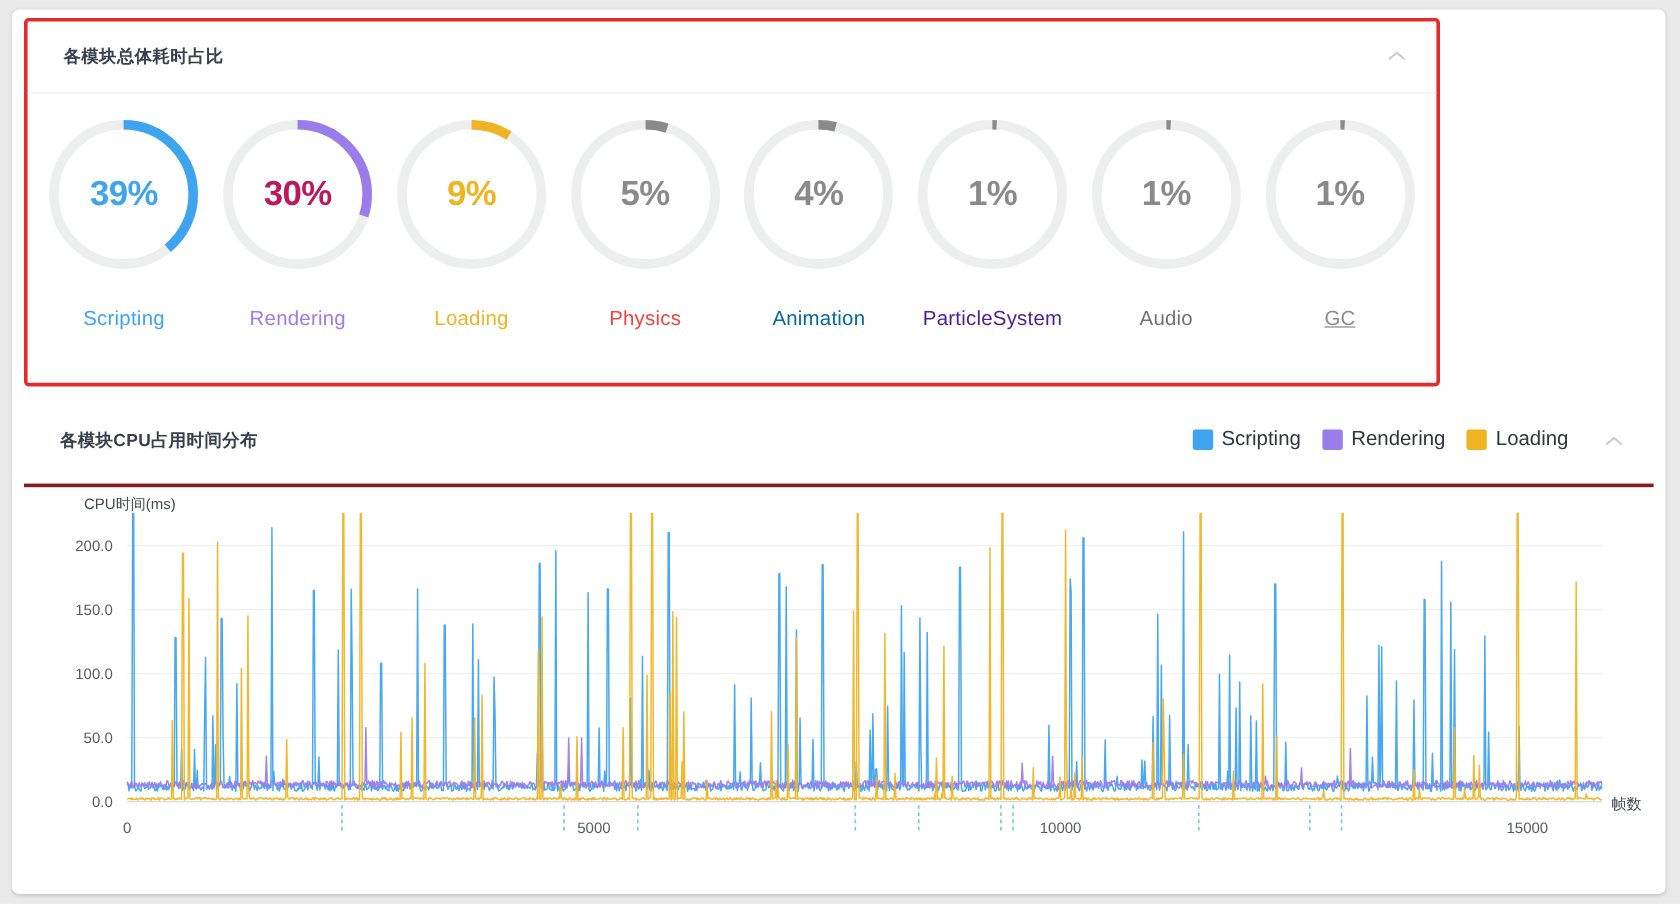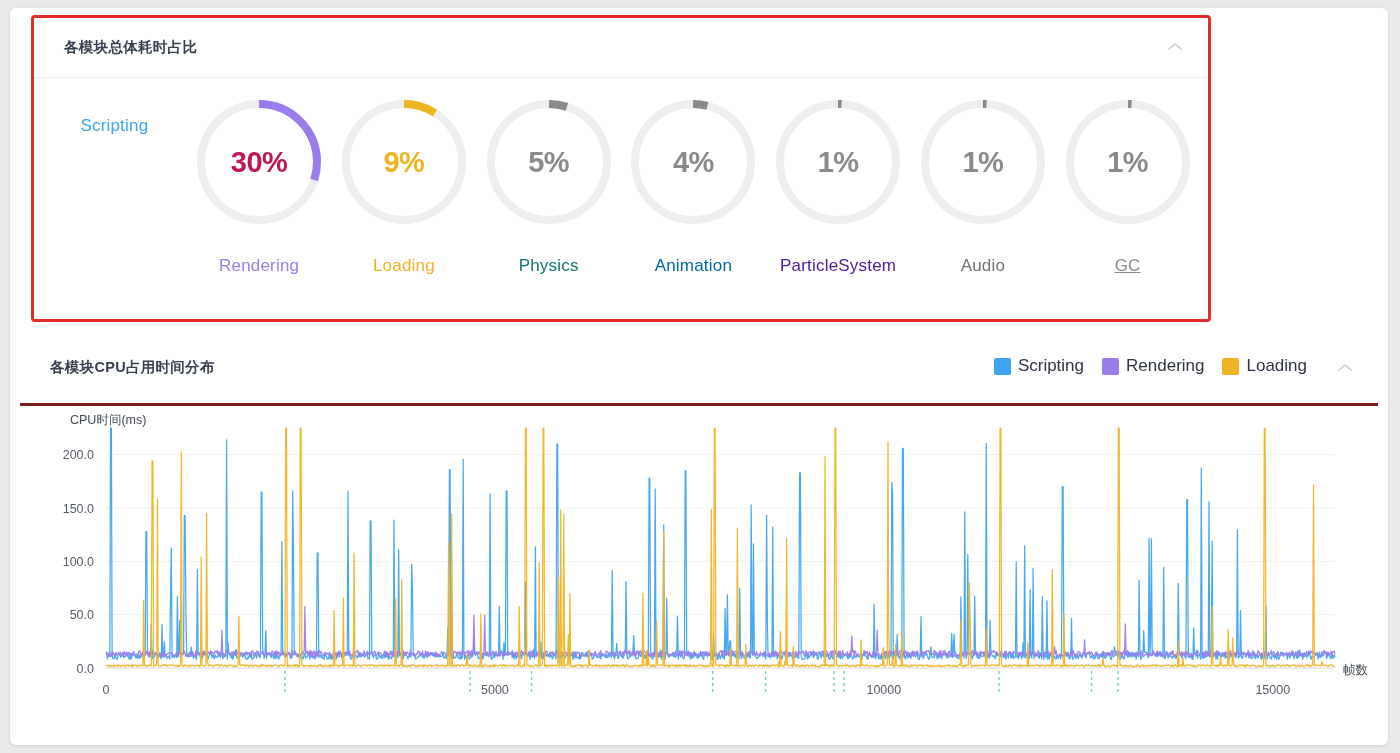--- a/index.html
+++ b/index.html
@@ -27,21 +27,20 @@
   }
 
   
   .panel-one {
     position: absolute;
     left: 10px; top: 7px;
     width: 1180px; height: 307px;
     border: 3px solid #e22b2b;
     border-radius: 4px;
     background: #fff;
-    margin-left: 11px;
   }
   .panel-head {
     position: relative;
     height: 60px;
     border-bottom: 1px solid #ededed;
   }
   .panel-title {
     position: absolute;
     left: 30px; top: 20px;
     font-size: 14.5px;
@@ -148,20 +147,27 @@
       <div class="panel-head">
         <div class="panel-title">各模块总体耗时占比</div>
         <div class="chevron">
           <svg width="18" height="14" viewBox="0 0 18 14">
             <polyline points="3,9 9,4 15,9" fill="none" stroke="#c9c9c9" stroke-width="1.6" stroke-linecap="round" stroke-linejoin="round"></polyline>
           </svg>
         </div>
       </div>
       <div class="donut-row" id="donut-row">
           <div class="donut-cell">
+            <div class="donut-wrap">
+              <svg width="140" height="140" viewBox="0 0 140 140">
+                <circle cx="70" cy="70" r="58" fill="none" stroke="#ecefee" stroke-width="8"></circle>
+                <circle cx="70" cy="70" r="58" fill="none" stroke="#3fa4ef" stroke-width="8" stroke-linecap="butt" stroke-dasharray="142.12565164840225 364.424747816416" transform="rotate(-90 70 70)"></circle>
+              </svg>
+              <div class="donut-value" style="color: rgb(63, 164, 239);">39%</div>
+            </div>
             <div class="donut-label" style="color: rgb(63, 164, 239);">Scripting</div>
           </div>
           <div class="donut-cell">
             <div class="donut-wrap">
               <svg width="140" height="140" viewBox="0 0 140 140">
                 <circle cx="70" cy="70" r="58" fill="none" stroke="#ecefee" stroke-width="8"></circle>
                 <circle cx="70" cy="70" r="58" fill="none" stroke="#9b7ceb" stroke-width="8" stroke-linecap="butt" stroke-dasharray="109.32742434492481 364.424747816416" transform="rotate(-90 70 70)"></circle>
               </svg>
               <div class="donut-value" style="color: #be185d;">30%</div>
             </div>
@@ -178,21 +184,21 @@
             <div class="donut-label" style="color: rgb(239, 180, 35);">Loading</div>
           </div>
           <div class="donut-cell">
             <div class="donut-wrap">
               <svg width="140" height="140" viewBox="0 0 140 140">
                 <circle cx="70" cy="70" r="58" fill="none" stroke="#ecefee" stroke-width="8"></circle>
                 <circle cx="70" cy="70" r="58" fill="none" stroke="#8a8a8a" stroke-width="8" stroke-linecap="butt" stroke-dasharray="18.221237390820804 364.424747816416" transform="rotate(-90 70 70)"></circle>
               </svg>
               <div class="donut-value" style="color: rgb(138, 138, 138);">5%</div>
             </div>
-            <div class="donut-label" style="color: #0f766e;">Physics</div>
+            <div class="donut-label" style="color: #ef4444;">Physics</div>
           </div>
           <div class="donut-cell">
             <div class="donut-wrap">
               <svg width="140" height="140" viewBox="0 0 140 140">
                 <circle cx="70" cy="70" r="58" fill="none" stroke="#ecefee" stroke-width="8"></circle>
                 <circle cx="70" cy="70" r="58" fill="none" stroke="#8a8a8a" stroke-width="8" stroke-linecap="butt" stroke-dasharray="14.576989912656641 364.424747816416" transform="rotate(-90 70 70)"></circle>
               </svg>
               <div class="donut-value" style="color: rgb(138, 138, 138);">4%</div>
             </div>
             <div class="donut-label" style="color: #0369a1;">Animation</div>

